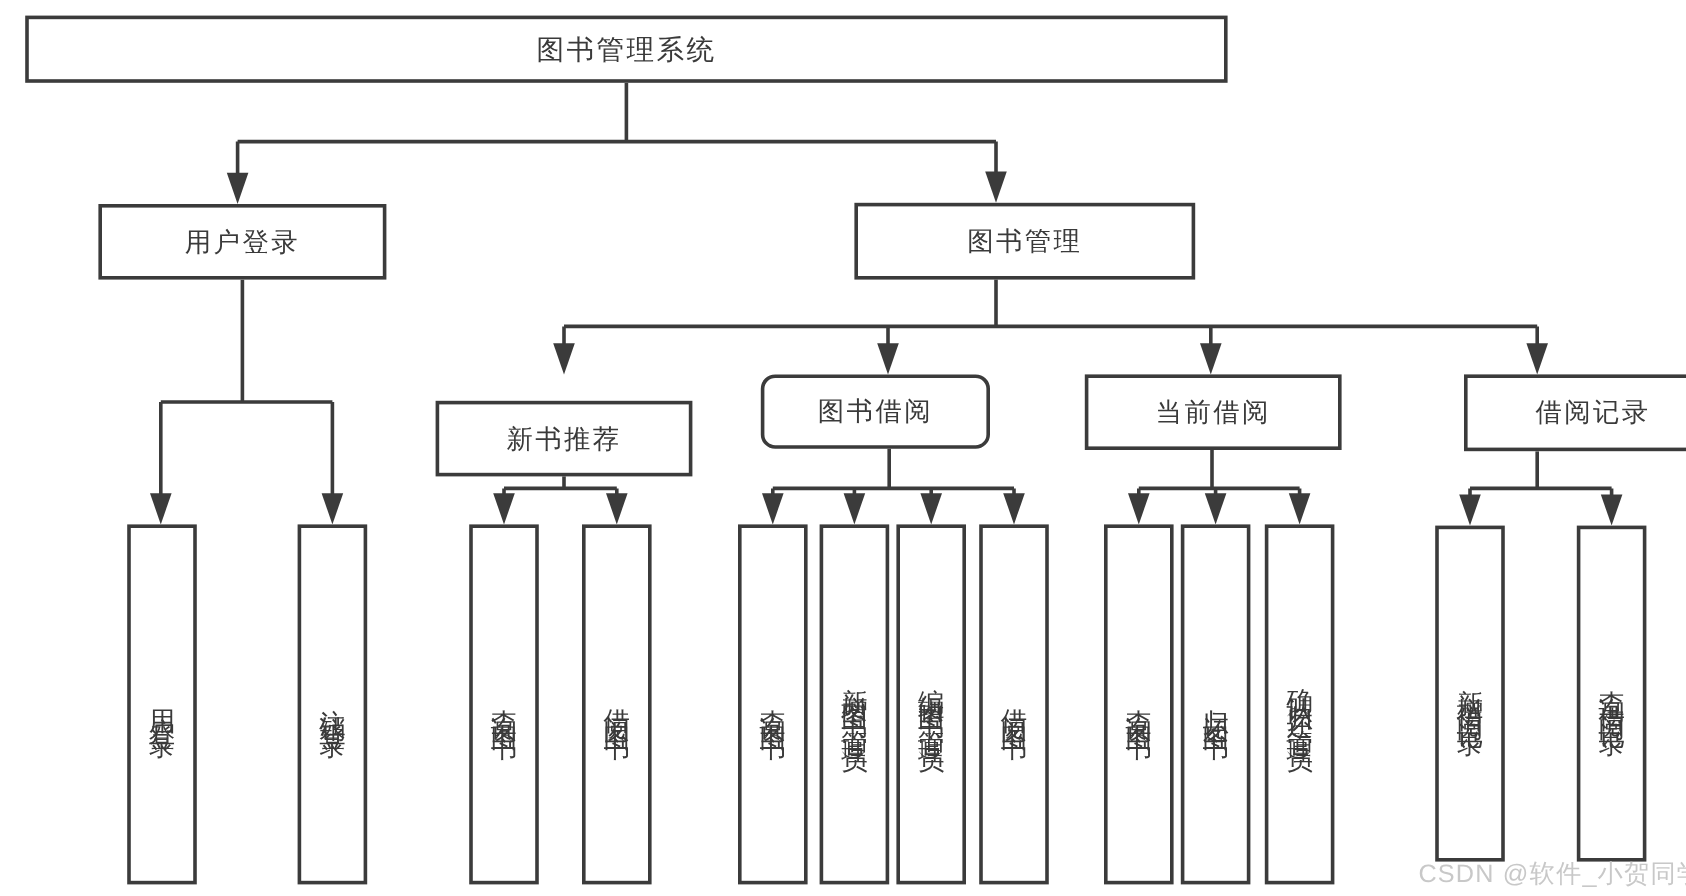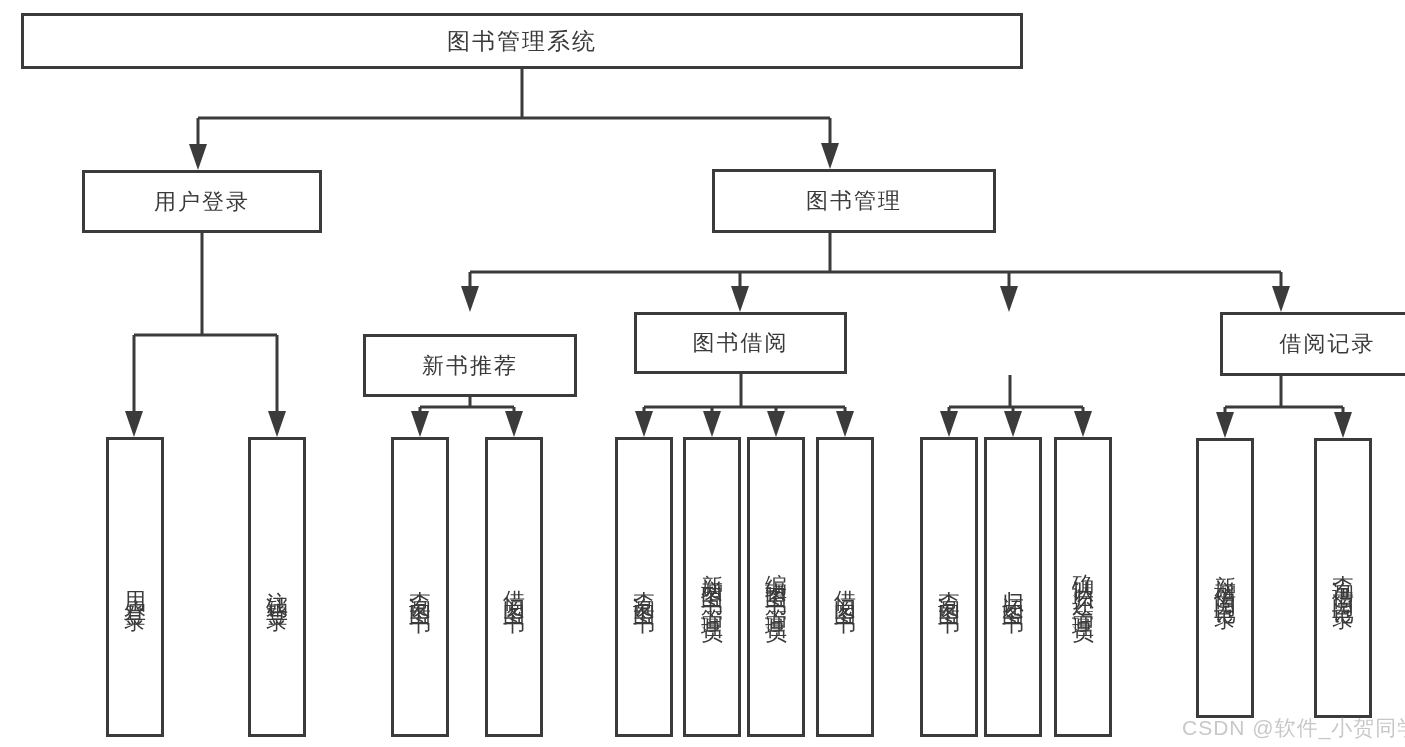--- a/index.html
+++ b/index.html
@@ -111,22 +111,25 @@
   <div class="node" style="left:82px; top:170px; width:240px; height:63px;">
     <span>用户登录</span>
   </div>
   <div class="node" style="left:712px; top:169px; width:284px; height:64px;">
     <span>图书管理</span>
   </div>
 
   <div class="node" style="left:363px; top:312px; width:214px; height:63px;margin-top:22px;">
     <span>新书推荐</span>
   </div>
-  <div class="node" style="left:634px; top:312px; width:213px; height:62px;">
+  <div class="node" style="left:634px; top:312px; width:191px; height:62px;border-radius:12px;">
     <span>图书借阅</span>
+  </div>
+  <div class="node" style="left:904px; top:312px; width:214px; height:63px;">
+    <span>当前借阅</span>
   </div>
   <div class="node" style="left:1220px; top:312px; width:215px; height:64px;">
     <span>借阅记录</span>
   </div>
 
   <div class="leaf" style="left:106px; top:437px; height:300px;">
     <span>用户登录</span>
   </div>
   <div class="leaf" style="left:248px; top:437px; height:300px;">
     <span>注销登录</span>

